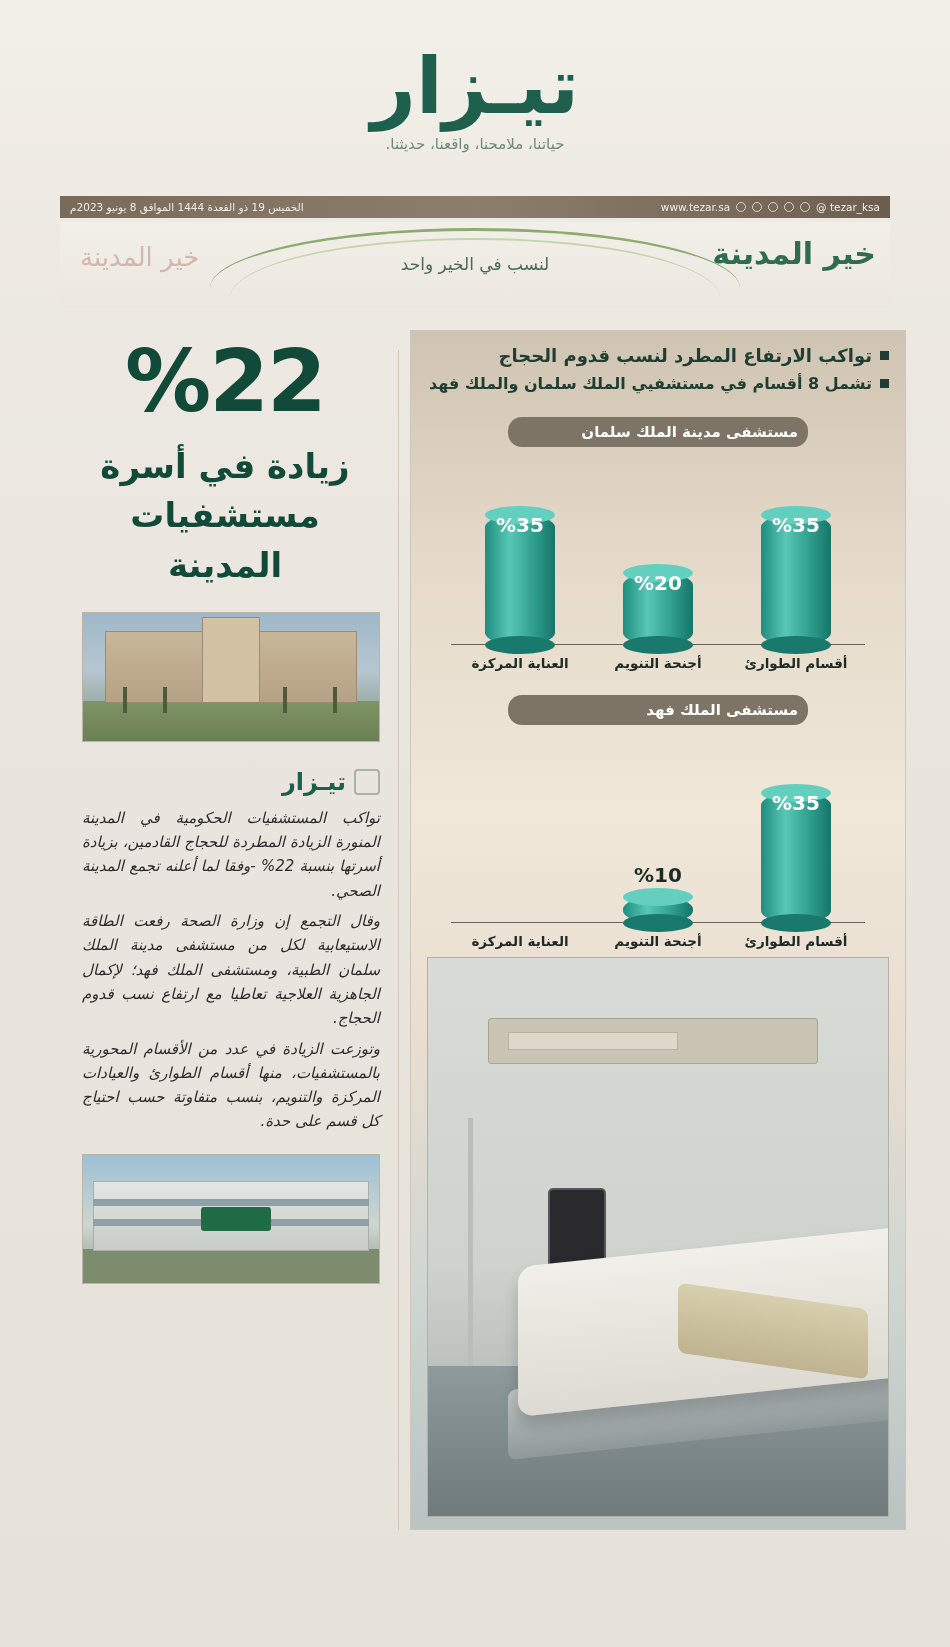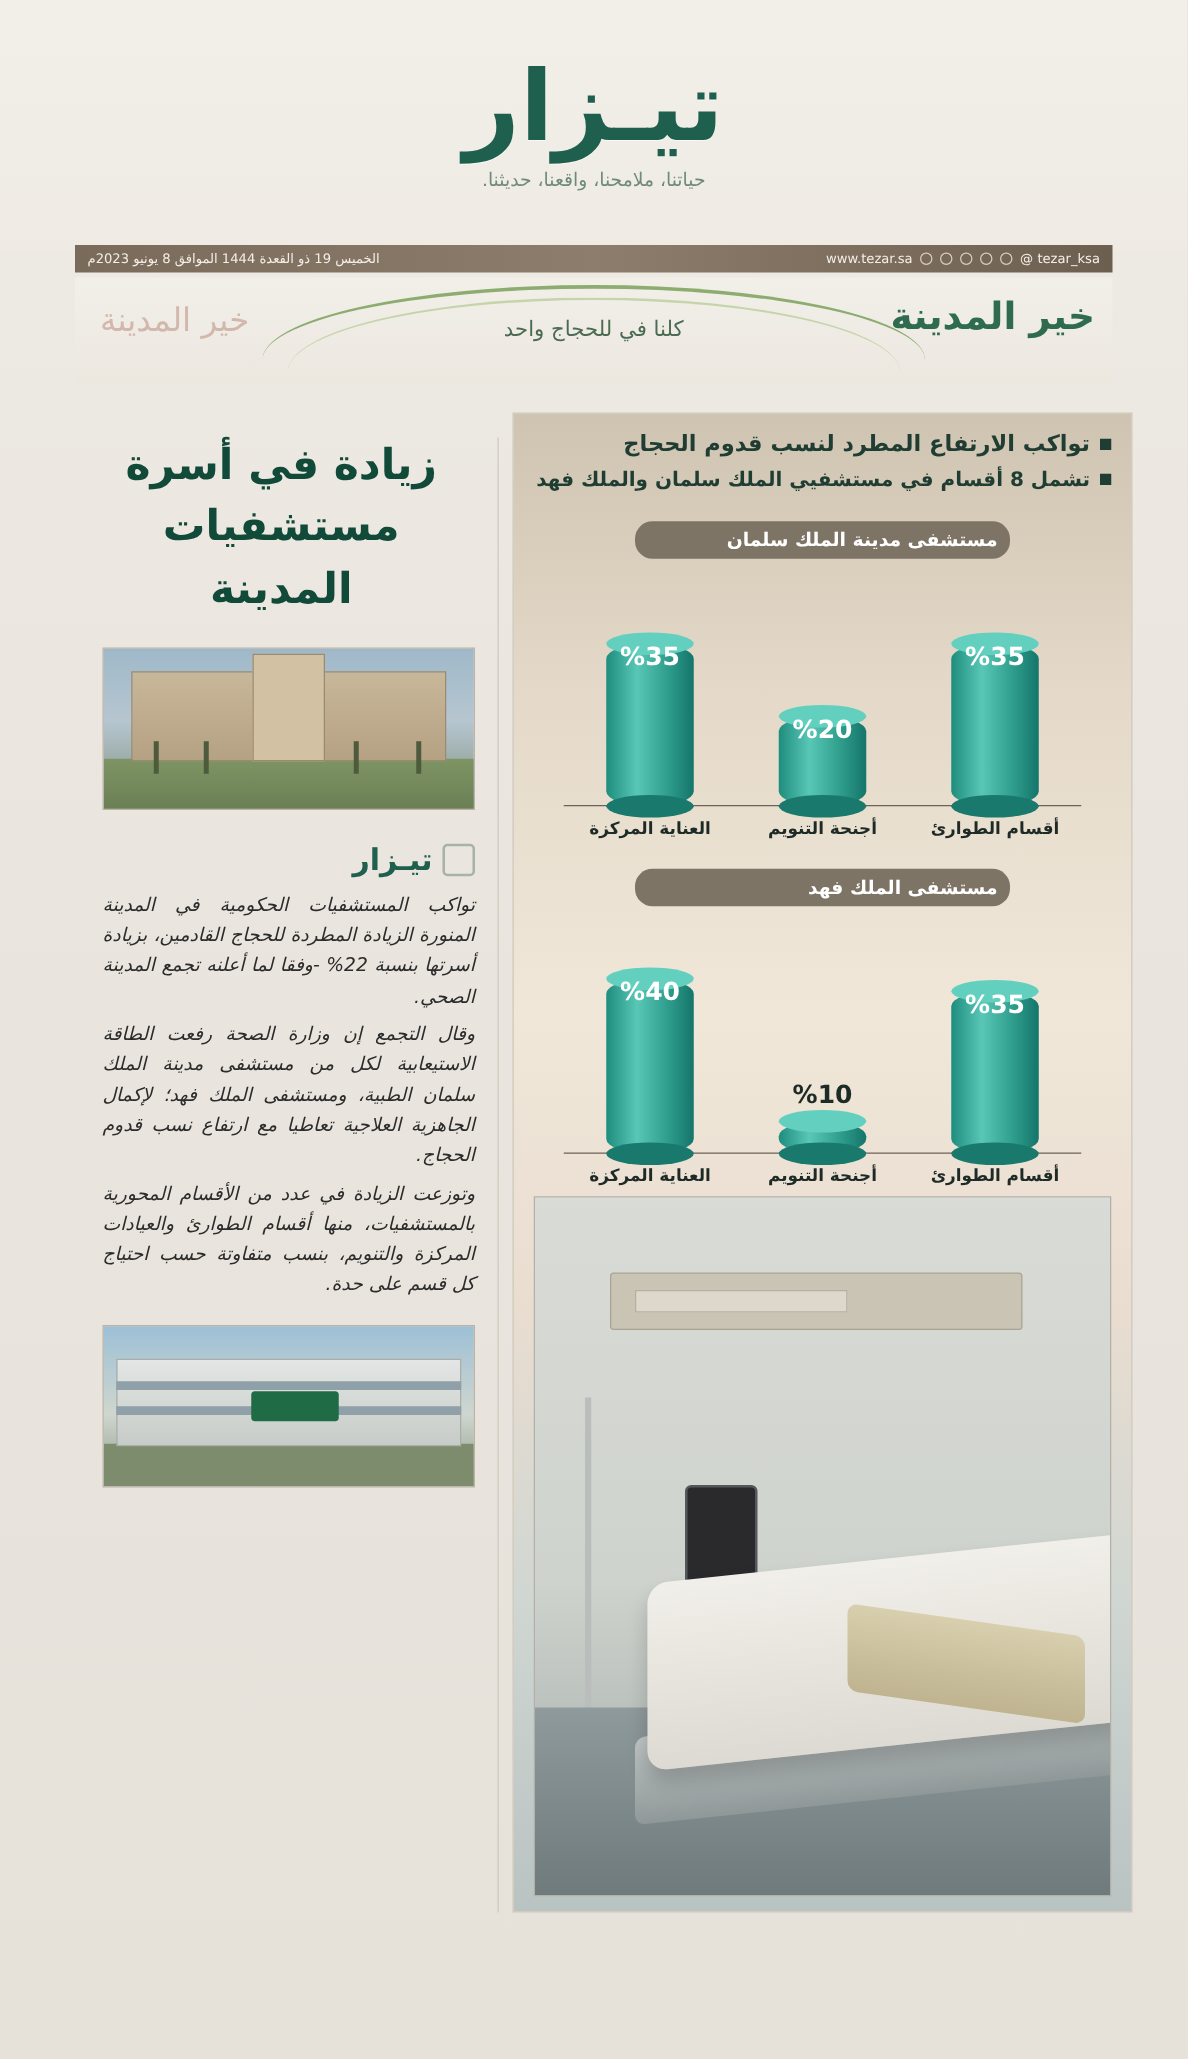--- a/index.html
+++ b/index.html
@@ -249,21 +249,21 @@
       <span>@ tezar_ksa</span>
     </div>
     <div>الخميس 19 ذو القعدة 1444  الموافق 8 يونيو 2023م</div>
   </div>
 
   <div class="ribbon">
     <div class="arc"></div>
     <div class="arc2"></div>
     <div class="ribbon-right">خير المدينة</div>
     <div class="ribbon-left">خير المدينة</div>
-    <div class="ribbon-center">كلنا في للحجاج واحد</div>
+    <div class="ribbon-center">لنسب في الخير واحد</div>
   </div>
 
   <div class="content">
 
     <div class="divider-v"></div>
 
     <div class="chart-col">
 
       <div class="head-bullets">
         <div class="bullet-line">
@@ -317,42 +317,40 @@
           </div>
 
           <div class="bar-item">
             <div class="cyl" style="height:26px">
               <div class="bar-val outside">%10</div>
             </div>
             <div class="bar-label">أجنحة التنويم</div>
           </div>
 
           <div class="bar-item">
-            <div class="cyl" style="height:140px">
-              <div class="bar-val">%40</div>
-            </div>
             <div class="bar-label">العناية المركزة</div>
           </div>
         </div>
       </div>
 
       <div class="room-photo">
         <div class="rp-wall"></div>
         <div class="rp-headboard"></div>
         <div class="rp-outlet"></div>
         <div class="rp-pole"></div>
         <div class="rp-monitor"></div>
         <div class="rp-floor"></div>
         <div class="rp-bedframe"></div>
         <div class="rp-bed"></div>
         <div class="rp-table"></div>
       </div>
     </div>
 
     <div class="side-col">
+      <div class="big-number">%22</div>
       <div class="big-sub">زيادة في أسرة مستشفيات المدينة</div>
 
       <div class="photo-box">
         <div class="pb-ground"></div>
         <div class="pb-building"></div>
         <div class="pb-tower"></div>
         <div class="pb-palm" style="left:40px"></div>
         <div class="pb-palm" style="left:80px"></div>
         <div class="pb-palm" style="left:200px"></div>
         <div class="pb-palm" style="left:250px"></div>

